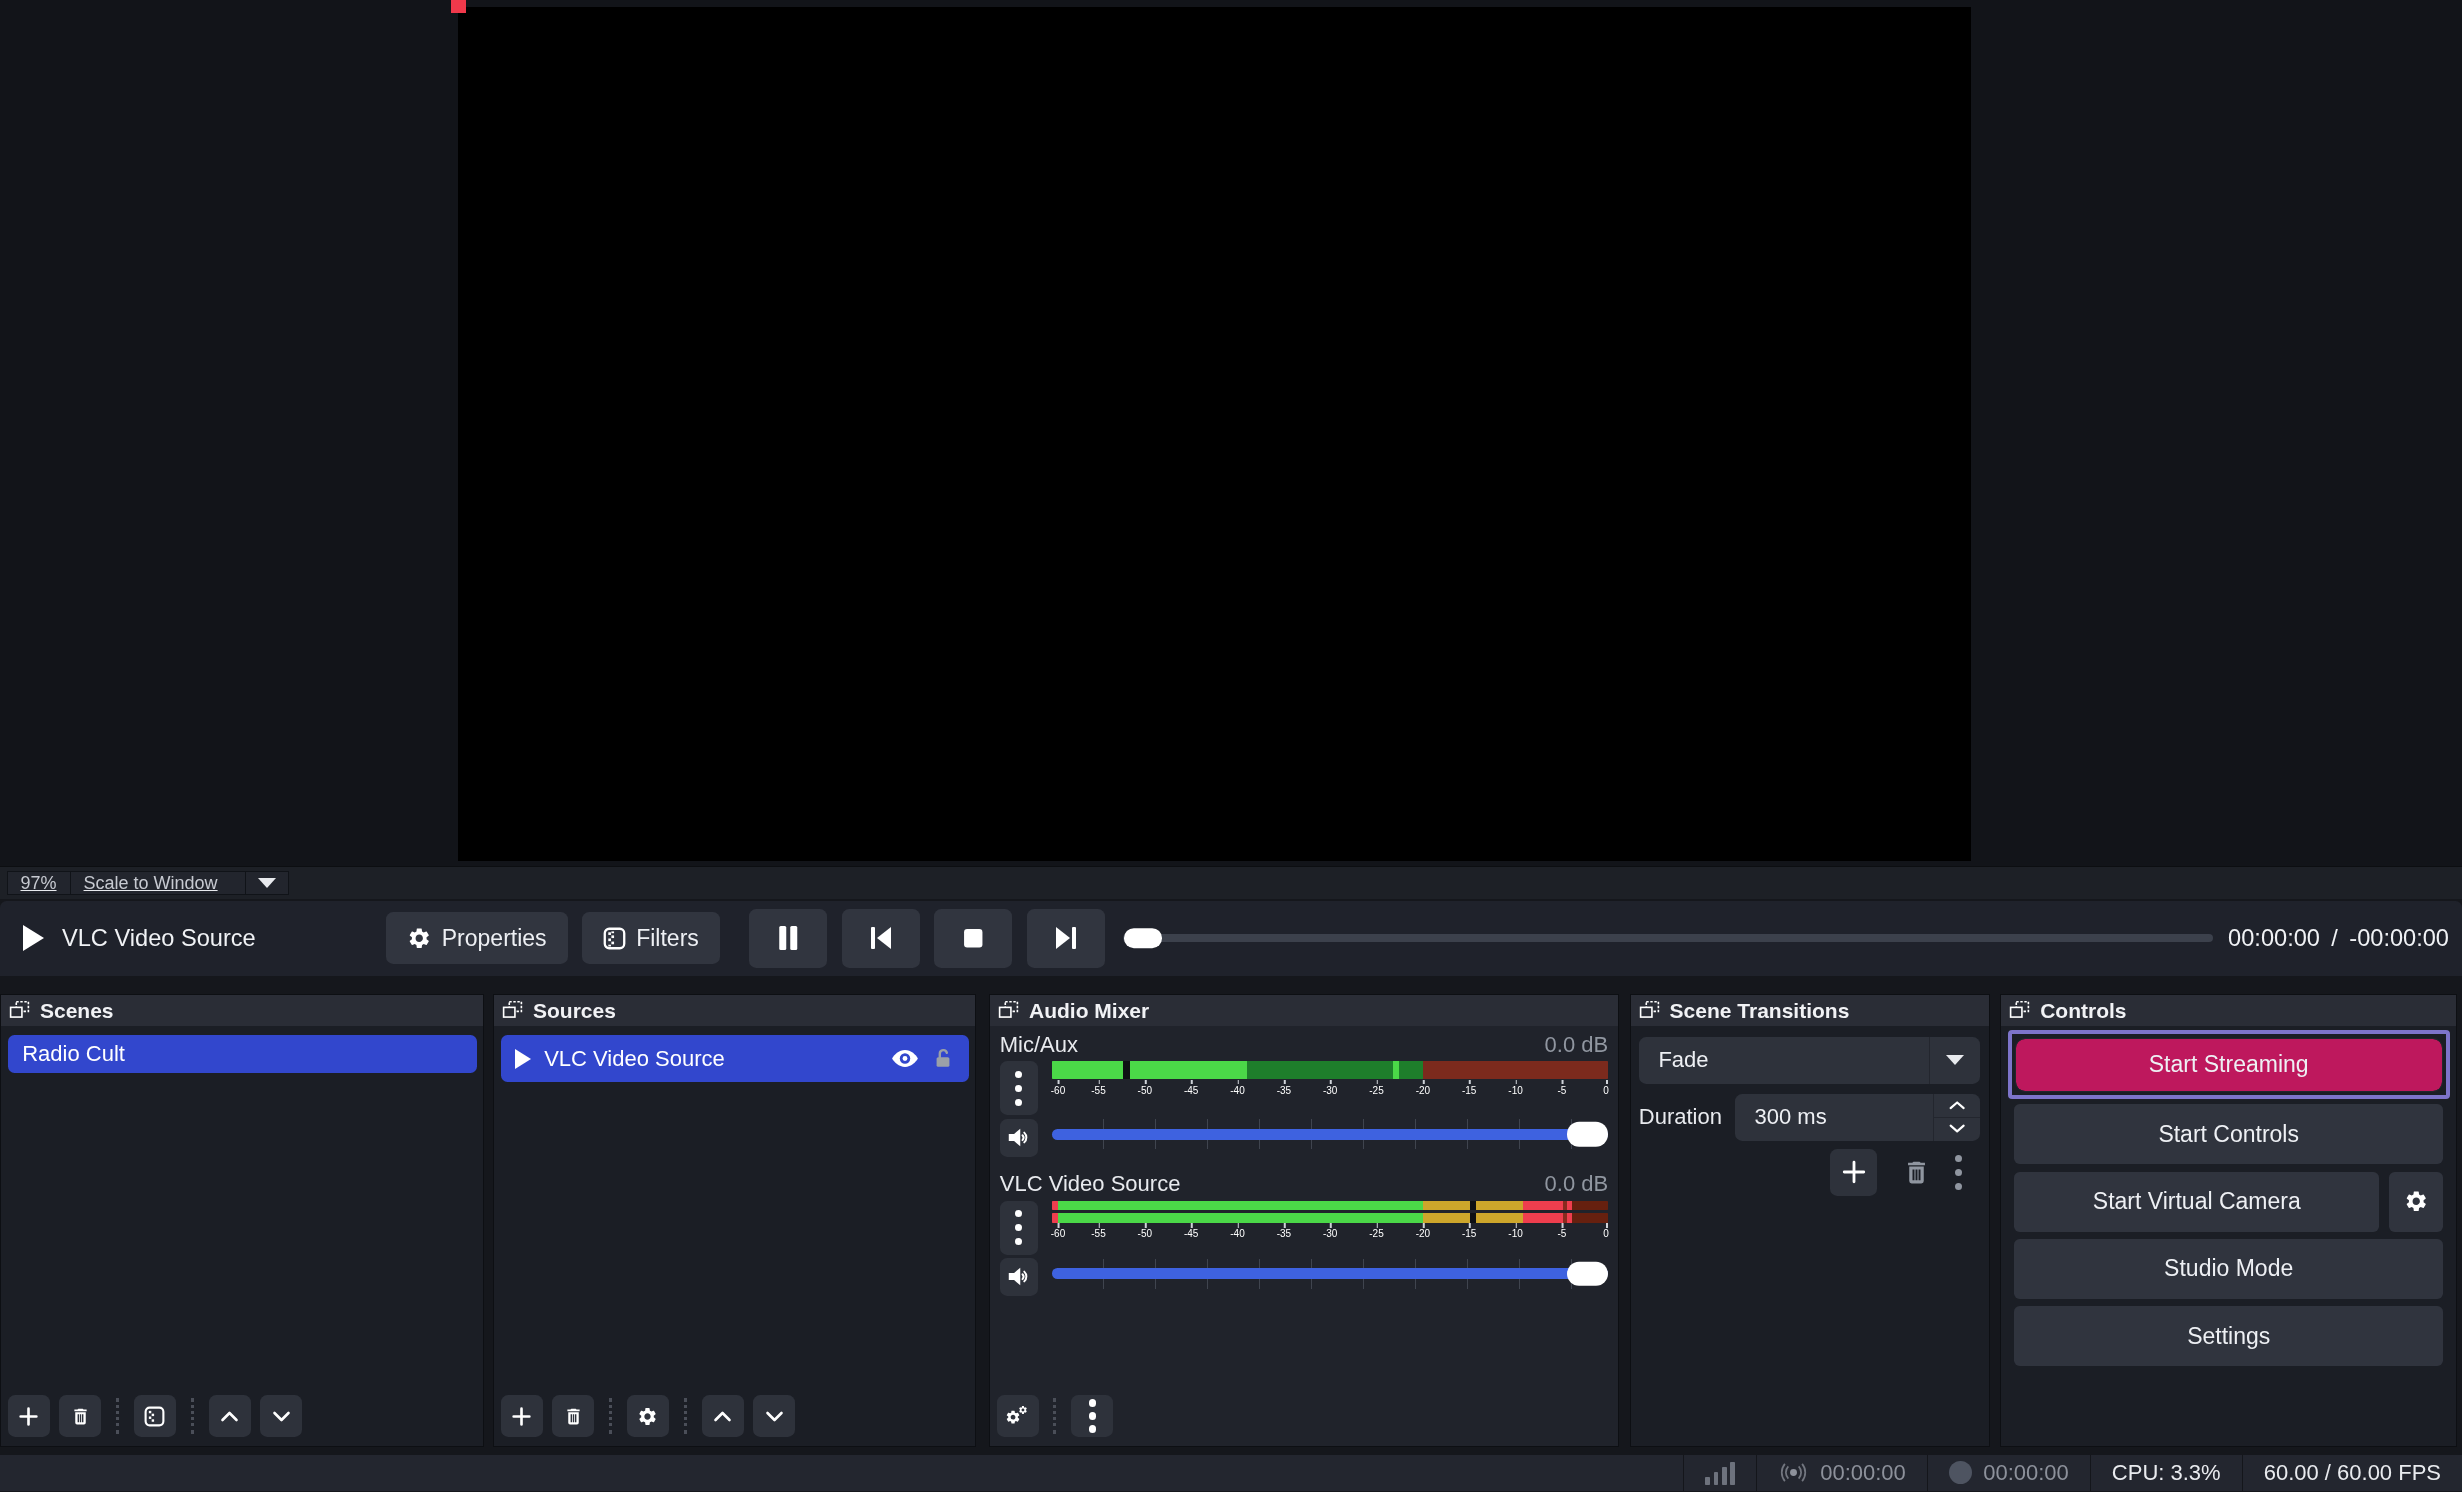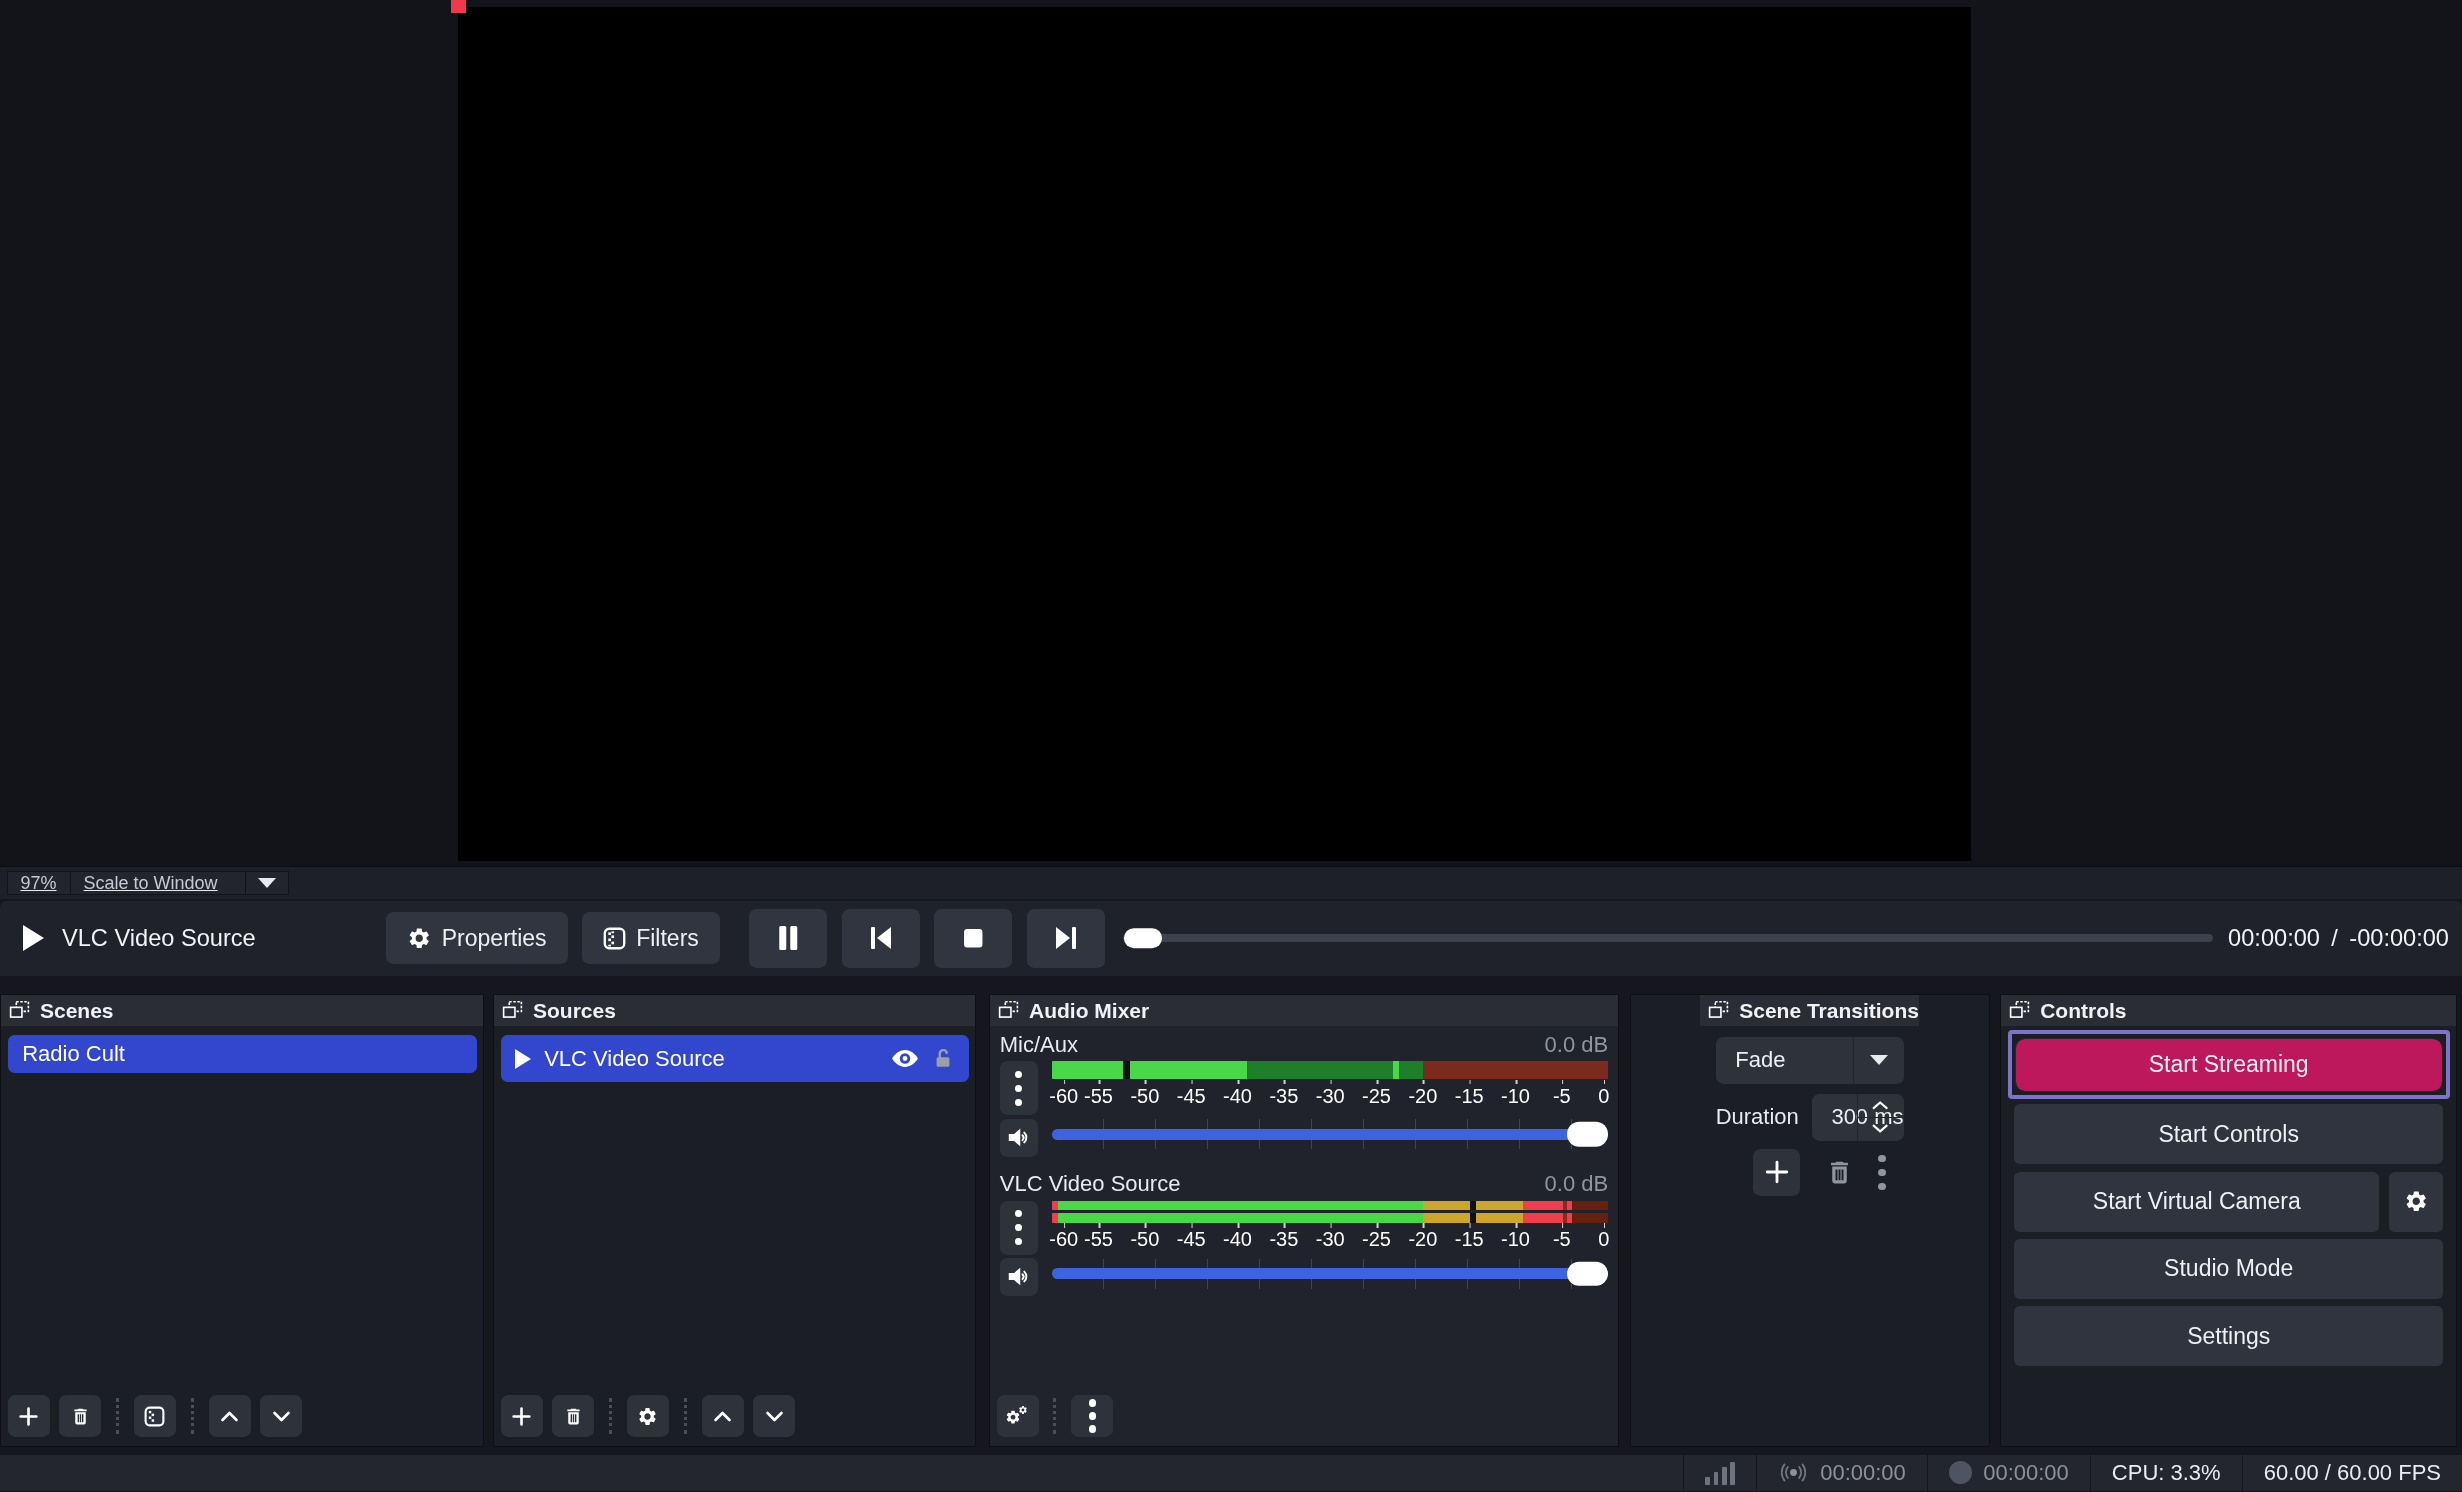--- a/index.html
+++ b/index.html
@@ -36,21 +36,21 @@
   .seek-track { width:100%; height:8.2px; border-radius:4.1px; background:#3c414c; }
   .seek-handle { position:absolute; left:1.6px; top:50%; transform:translateY(-50%); width:38px; height:19.6px; border-radius:9.8px; background:#fff; }
   .media-time { margin-right:13px; font-size:23.6px; white-space:nowrap; color:#f0f2f5; display:flex; gap:11.4px; }
 
   
   .docks { margin-top:18px; height:453px; flex:none; display:flex; }
   .panel { background:#1b1e25; border:0.8px solid #0d0f13; display:flex; flex-direction:column; flex:none; }
   .p-scenes { width:484px; }
   .p-sources { width:483px; margin-left:9px; }
   .p-mixer { width:630px; margin-left:13px; }
-  .p-transitions { width:360px; margin-left:10.6px;align-items:center; }
+  .p-transitions { width:360px; margin-left:10.6px; }
   .p-controls { width:457px; margin-left:10.6px; }
   .panel-header { height:31px; flex:none; background:#2a2d36; display:flex; align-items:center; gap:9.8px; padding-left:8.2px; }
   .panel-header span { font-size:21px; font-weight:bold; color:#f1f2f5; line-height:1; }
   .panel-body { position:relative; flex:1; }
 
   .list { padding-top:9.8px; }
   .list-item { height:38px; display:flex; align-items:center; padding-left:21px; font-size:22px; color:#dfe2e8; margin-bottom:8.2px; }
   .list-item.selected { margin-left:6.5px; margin-right:6.5px; padding-left:14.7px; background:#3247cd; border-radius:6.5px; color:#fff; }
   .source-item { height:47px; display:flex; align-items:center; gap:13px; padding:0 14.7px 0 11.4px; }
   .source-item .play-sm { width:0; height:0; border-left:16.3px solid #fff; border-top:10.6px solid transparent; border-bottom:10.6px solid transparent; margin-left:0; }
@@ -68,21 +68,21 @@
   .ch-db { font-size:22px; color:#9096a0; }
   .ch-grid { display:grid; grid-template-columns:41px 1fr; column-gap:11.4px; margin-top:3.3px; }
   .kebab-btn { width:38px; height:54px; border-radius:7.3px; background:#2e323b; border:none; display:flex; flex-direction:column; align-items:center; justify-content:center; gap:6.5px; cursor:pointer; }
   .kebab-btn i, .kebab-icon i { width:7.3px; height:7.3px; border-radius:50%; background:#fff; display:block; }
   .speaker-btn { width:38px; height:38px; border-radius:7.3px; background:#2e323b; border:none; display:flex; align-items:center; justify-content:center; margin-top:3.3px; cursor:pointer; }
   .meter { width:100%; border-radius:0.8px; }
   .meter.single { height:18px; }
   .meter.half { height:9.8px; }
   .meter.half + .meter.half { margin-top:2.4px; }
   .db-scale { position:relative; height:24.5px; margin-top:0.8px; }
-  .db-tick { position:absolute; top:5.7px; transform:translateX(-50%); font-size:20px; color:#fff; line-height:1; }
+  .db-tick { position:absolute; top:5.7px; transform:translateX(-50%); font-size:10px; color:#fff; line-height:1; }
   .db-tick::before { content:""; position:absolute; left:50%; top:-5.7px; width:1.6px; height:4.1px; background:#cfd3d9; }
   .db-tick:first-child { transform:translateX(-10%); }
   .db-tick:last-child { transform:translateX(-90%); }
   .vol-row { position:relative; height:38px; display:flex; align-items:center; }
   .vol-ticks { position:absolute; left:0; right:24.5px; top:4.1px; bottom:4.1px;
      background:repeating-linear-gradient(to right, transparent 0 51px, #454a55 51px 52px); opacity:.85; }
   .vol-track { position:relative; width:100%; height:10.6px; border-radius:5.7px; background:#3e62e0; }
   .vol-handle { position:absolute; right:0; top:50%; transform:translateY(-50%); width:41px; height:24.5px; border-radius:12.2px; background:#fff; }
 
   

